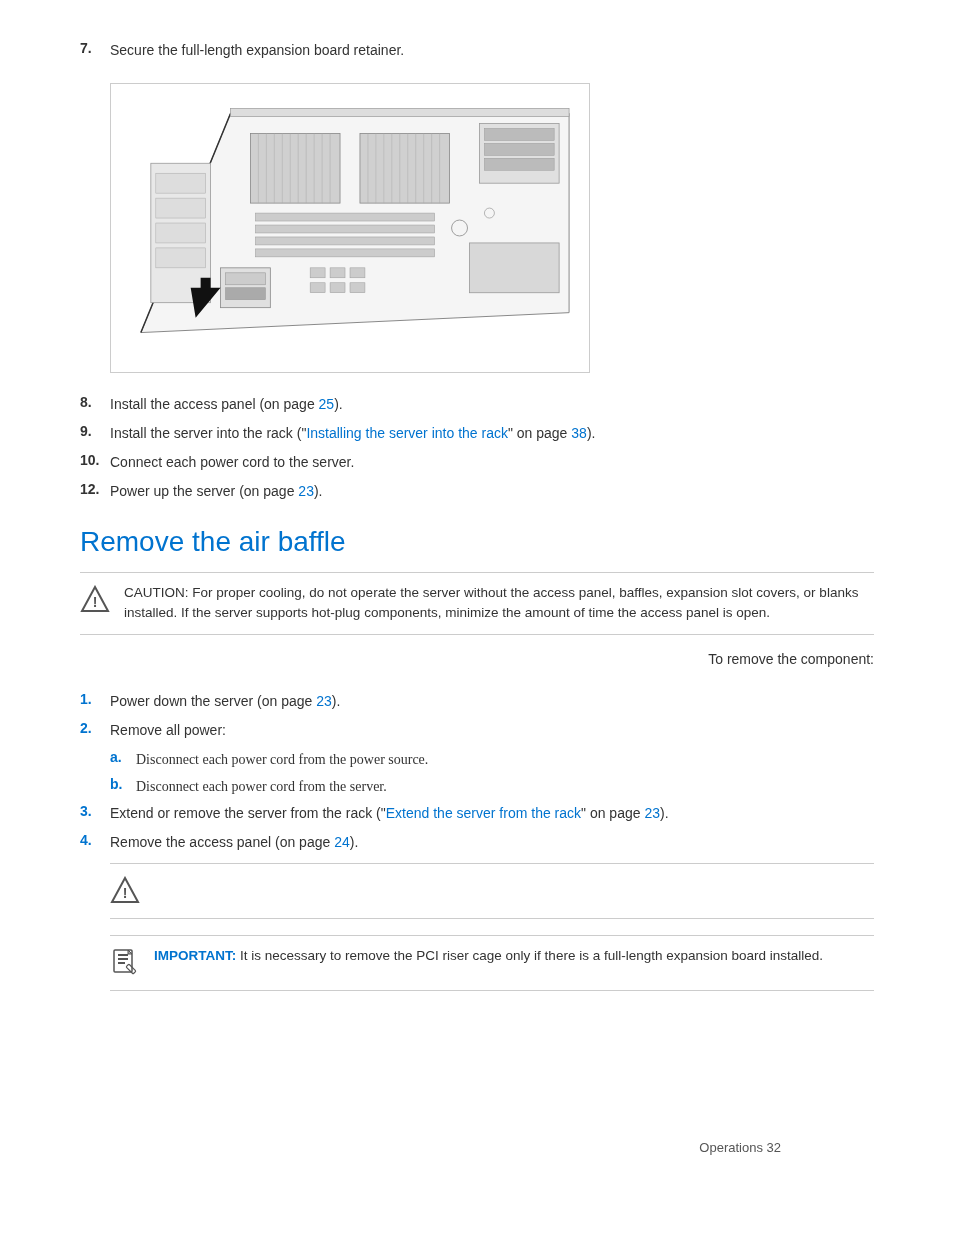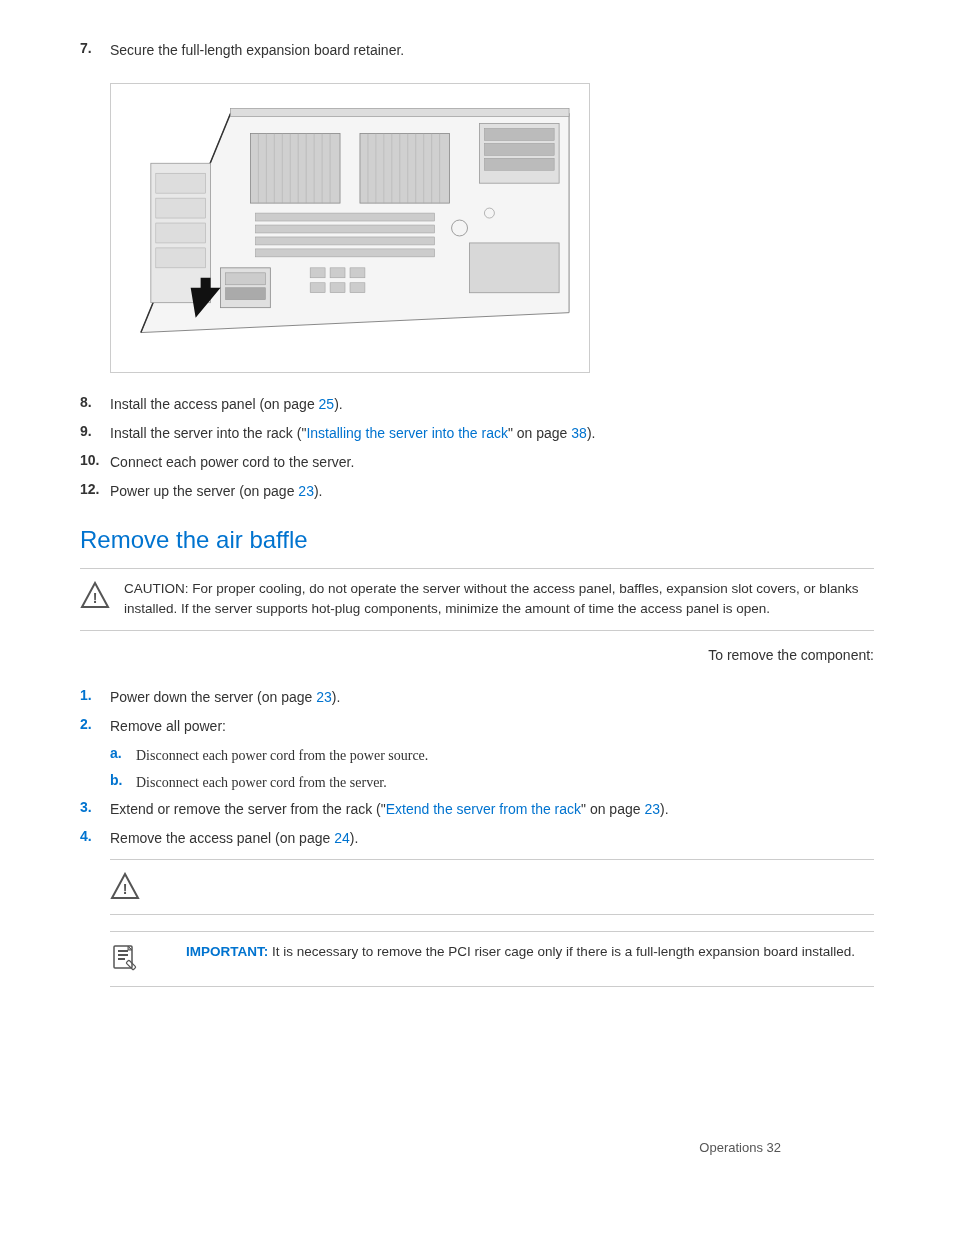--- a/index.html
+++ b/index.html
@@ -44,21 +44,21 @@
     .diagram-placeholder {
       width: 100%;
       height: 100%;
       display: flex;
       align-items: center;
       justify-content: center;
     }
     
     .section-title {
       color: #0073CF;
-      font-size: 24px;
+      font-size: 28px;
       font-weight: normal;
       margin: 24px 0 14px 0;
       border-bottom: none;
     }
     .caution-box {
       display: flex;
       border-top: 1px solid #ccc;
       border-bottom: 1px solid #ccc;
       padding: 10px 0;
       margin: 10px 0 16px 0;
@@ -318,21 +318,21 @@
   <div class="caution-box" style="margin-left: 30px;">
     <div class="caution-icon">
       <svg width="30" height="28" viewBox="0 0 30 28" xmlns="http://www.w3.org/2000/svg">
         <polygon points="15,2 28,26 2,26" fill="none" stroke="#555" stroke-width="2"></polygon>
         <text x="15" y="22" text-anchor="middle" font-size="14" font-weight="bold" fill="#555">!</text>
       </svg>
     </div>
   </div>
 
   
-  <div class="important-box" style="margin-left: 30px; gap: 32px;">
+  <div class="important-box" style="margin-left: 30px;">
     <div class="important-icon">
       
       <svg width="30" height="30" viewBox="0 0 30 30" xmlns="http://www.w3.org/2000/svg">
         <rect x="4" y="2" width="18" height="22" rx="1" fill="none" stroke="#555" stroke-width="1.5"></rect>
         <rect x="8" y="6" width="10" height="2" fill="#555"></rect>
         <rect x="8" y="10" width="10" height="2" fill="#555"></rect>
         <rect x="8" y="14" width="7" height="2" fill="#555"></rect>
 
         <polygon points="18,2 22,6 18,6" fill="#aaa" stroke="#555" stroke-width="1"></polygon>
 

